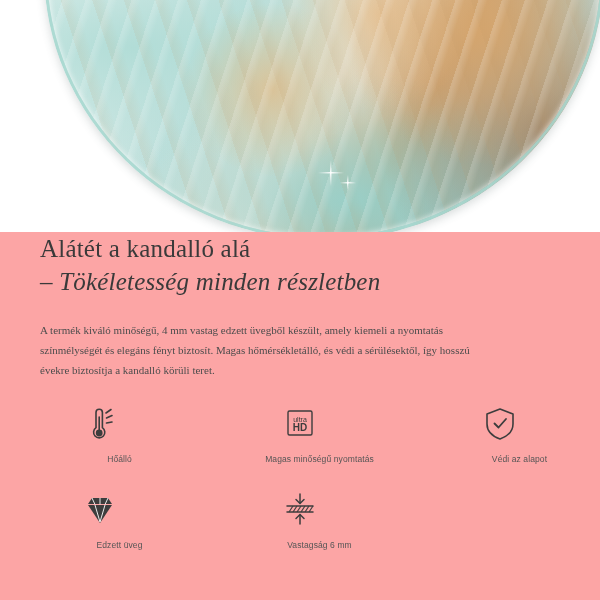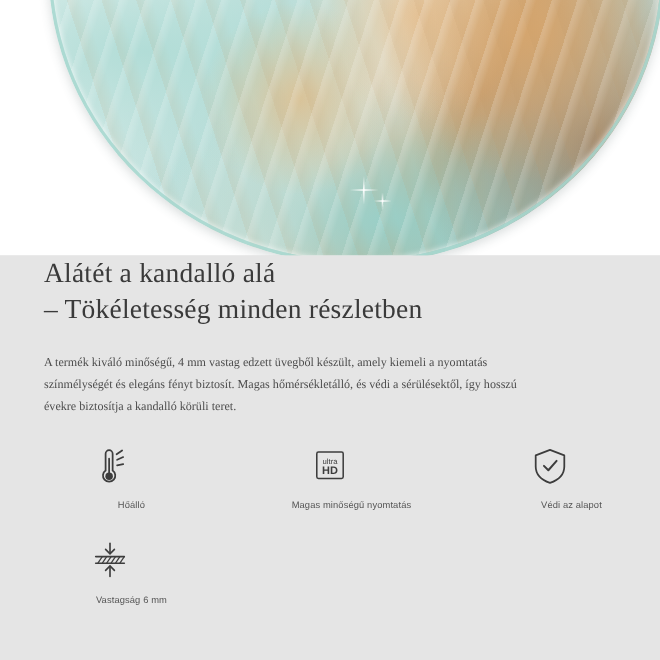--- a/index.html
+++ b/index.html
@@ -10,21 +10,21 @@
     width: 600px;
     height: 600px;
     background: #ffffff;
     font-family: "Liberation Sans", sans-serif;
     overflow: hidden;
   }
   .page {
     position: relative;
     width: 600px;
     height: 600px;
-    background: #e5e5e5;
+    background: #fca5a5;
     overflow: hidden;
   }
 
   
   .hero {
     position: absolute;
     top: 0;
     left: 0;
     width: 600px;
     height: 232px;
@@ -96,21 +96,21 @@
   .headline {
     margin: 0;
     padding: 0 40px;
     font-family: "Liberation Serif", serif;
     font-weight: 400;
     font-size: 25px;
     line-height: 33px;
     color: #3a3a3a;
     letter-spacing: 0.2px;
   }
-  .headline .line2 { display: block; }
+  .headline .line2 { display: block; font-style: italic; }
   .paragraph {
     margin: 22px 0 0 0;
     padding: 0 40px 0 40px;
     width: 520px;
     box-sizing: border-box;
     font-family: Liberation Serif, serif;
     font-size: 11px;
     line-height: 20px;
     color: #4d4d4d;
   }
@@ -203,20 +203,38 @@
     <div class="feature">
       <div class="feature-icon">
         <svg width="36" height="38" viewBox="0 0 36 38">
           <path d="M18 4 L31 9 V19 C31 27 25 31.5 18 34 C11 31.5 5 27 5 19 V9 Z" fill="none" stroke="#3d3d3d" stroke-width="1.6" stroke-linejoin="round"></path>
           <path d="M12.5 18.5 L16.5 22.5 L24 14" fill="none" stroke="#3d3d3d" stroke-width="1.8" stroke-linecap="round" stroke-linejoin="round"></path>
         </svg>
       </div>
       <div class="feature-label">Védi az alapot</div>
     </div>
 
+    <div class="feature">
+      <div class="feature-icon">
+        <svg width="38" height="36" viewBox="0 0 38 36">
+          <g fill="#3d3d3d">
+            <path d="M7 13 L31 13 L19 31 Z"></path>
+            <path d="M11 6 L27 6 L31 12 L7 12 Z"></path>
+          </g>
+          <g stroke="#ffffff" stroke-width="0.9">
+            <line x1="11" y1="6" x2="14" y2="12.5"></line>
+            <line x1="27" y1="6" x2="24" y2="12.5"></line>
+            <line x1="19" y1="6" x2="19" y2="12.5"></line>
+            <line x1="14" y1="13" x2="19" y2="30"></line>
+            <line x1="24" y1="13" x2="19" y2="30"></line>
+          </g>
+        </svg>
+      </div>
+      <div class="feature-label">Edzett üveg</div>
+    </div>
 
 
     <div class="feature">
       <div class="feature-icon">
         <svg width="40" height="38" viewBox="0 0 40 38">
           <g stroke="#3d3d3d" stroke-width="1.5" stroke-linecap="round" fill="none">
             <line x1="20" y1="3" x2="20" y2="12"></line>
             <path d="M16 8.5 L20 12.5 L24 8.5"></path>
             <line x1="20" y1="33" x2="20" y2="24"></line>
             <path d="M16 27.5 L20 23.5 L24 27.5"></path>

